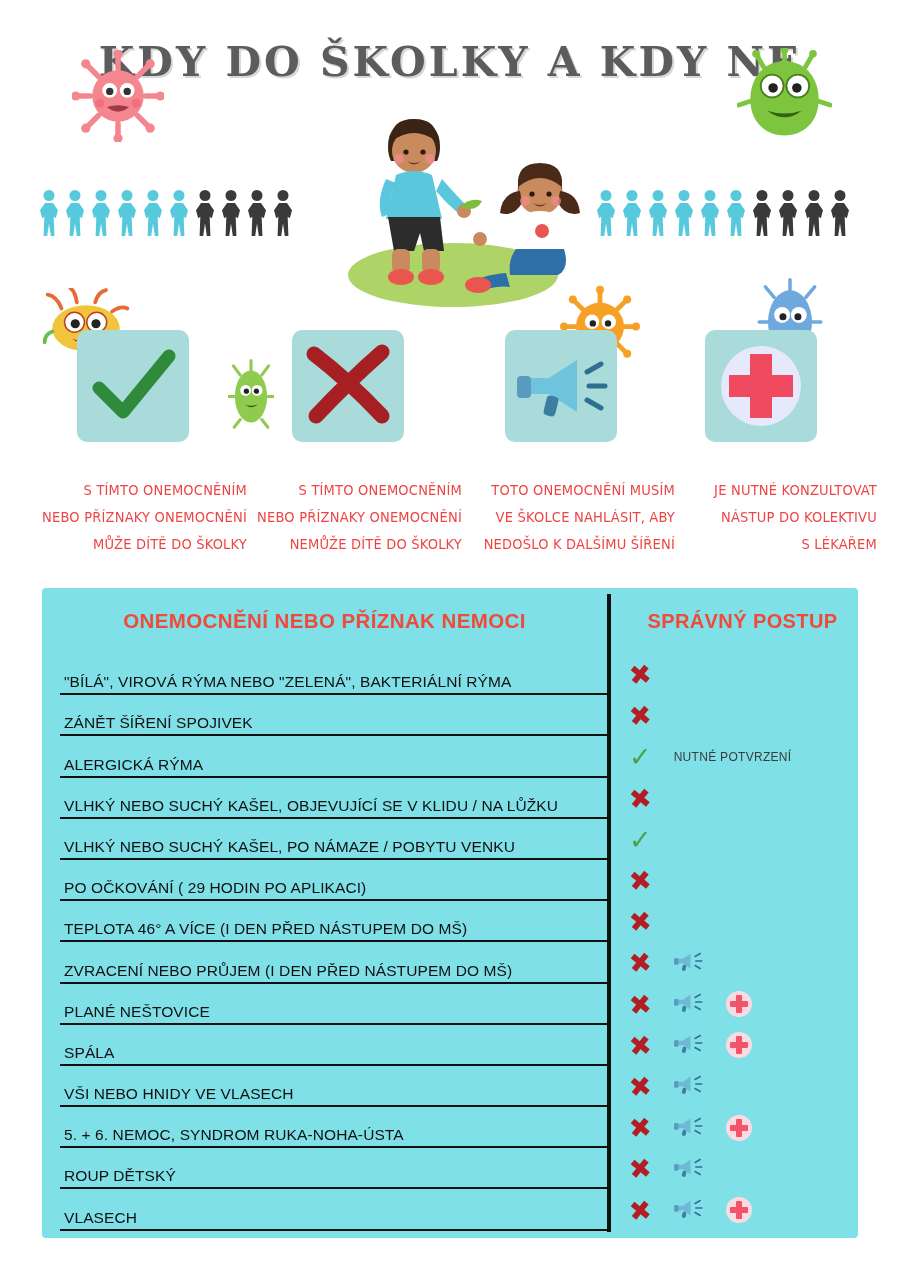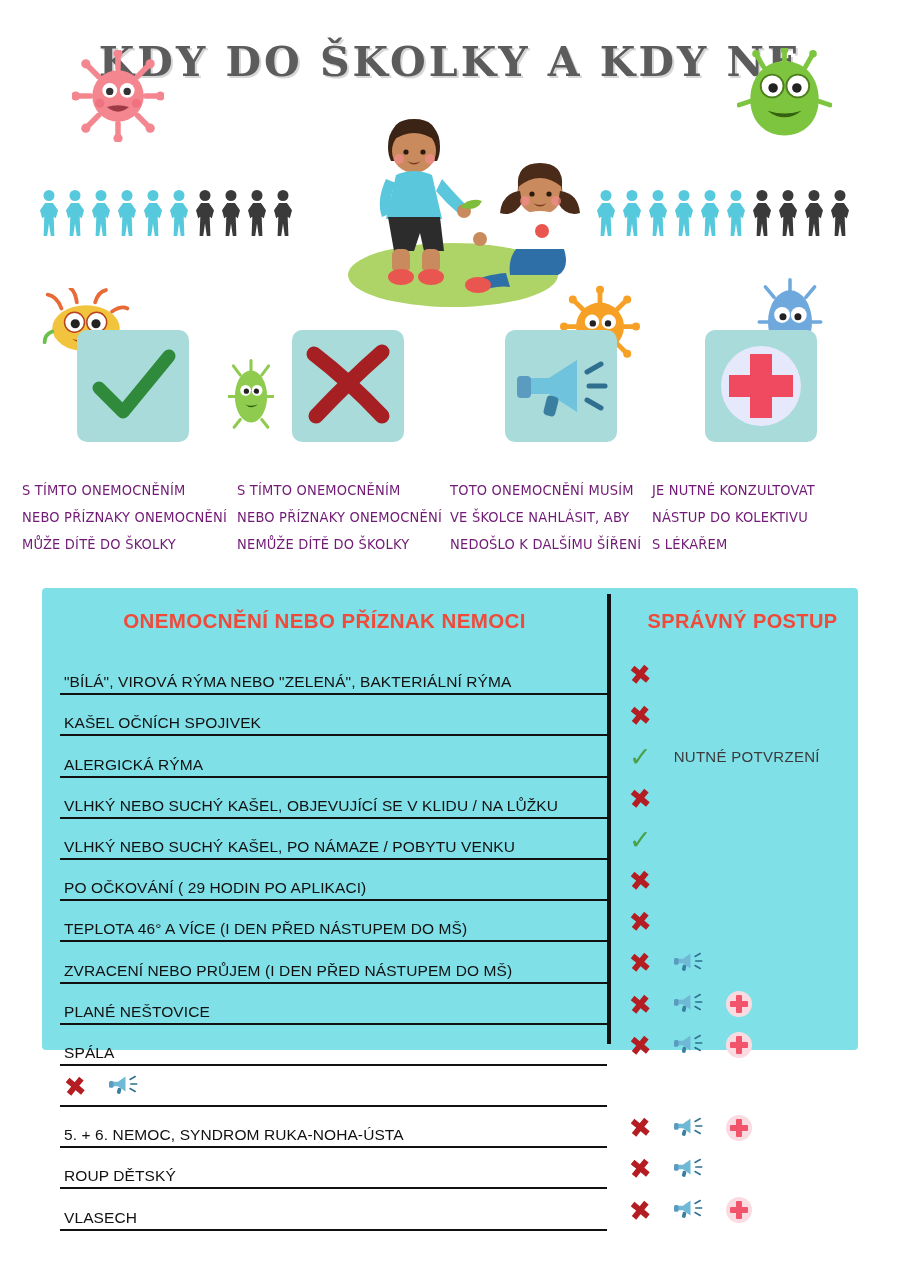--- a/index.html
+++ b/index.html
@@ -93,40 +93,40 @@
     background: #a8dbd9;
   }
   .legend-box.b1 { left: 77px;  top: 330px; }
   .legend-box.b2 { left: 292px; top: 330px; }
   .legend-box.b3 { left: 505px; top: 330px; }
   .legend-box.b4 { left: 705px; top: 330px; }
 
   .legend-caption {
     position: absolute;
     width: 225px;
-    text-align: left;
+    text-align: right;
     font-family: "DejaVu Sans Condensed", "Liberation Sans", sans-serif;
     font-size: 14.5px;
     letter-spacing: .2px;
     line-height: 1.85;
-    color: #701a75;
+    color: #ef4444;
     text-transform: uppercase;
   }
   .legend-caption.c1 { left: 22px;  top: 477px; }
   .legend-caption.c2 { left: 237px; top: 477px; }
   .legend-caption.c3 { left: 450px; top: 477px; }
   .legend-caption.c4 { left: 652px; top: 477px; }
 
   
   .table-wrap {
     position: absolute;
     left: 42px;
     top: 588px;
     width: 816px;
-    height: 462px;
+    height: 650px;
     background: #7fe0e8;
     border-radius: 4px;
     box-sizing: border-box;
     padding: 0;
   }
   .table-head {
     display: flex;
     height: 66px;
   }
   .table-head .th-left {
@@ -206,21 +206,21 @@
     transform: rotate(-6deg);
   }
   .mark-check {
     color: #4aa14a;
     font-size: 27px;
     line-height: 1;
     font-family: "DejaVu Sans", sans-serif;
   }
   .note {
     color: #3b3b3b;
-    font-size: 15px;
+    font-size: 12px;
     letter-spacing: .3px;
   }
   .mini-mega { width: 30px; height: 22px; }
   .mini-cross {
     width: 26px; height: 26px;
     border-radius: 50%;
     background: #fbdbe2;
     position: relative;
   }
   .mini-cross::before, .mini-cross::after {
@@ -564,21 +564,21 @@
 
   <div class="rows" id="rows">
       <div class="row">
         <div class="cell-name">"BÍLÁ", VIROVÁ RÝMA  NEBO  "ZELENÁ", BAKTERIÁLNÍ RÝMA</div>
         <div class="cell-action">
           <span class="mark-x">✖</span>
         </div>
         <div class="row-underline"></div>
       </div>
       <div class="row">
-        <div class="cell-name">KAŠEL OČNÍCH SPOJIVEK</div>
+        <div class="cell-name">ZÁNĚT ŠÍŘENÍ SPOJIVEK</div>
         <div class="cell-action">
           <span class="mark-x">✖</span>
         </div>
         <div class="row-underline"></div>
       </div>
       <div class="row">
         <div class="cell-name"> ALERGICKÁ RÝMA</div>
         <div class="cell-action">
           <span class="mark-check">✓</span>
           <span class="note">NUTNÉ POTVRZENÍ</span>
@@ -660,20 +660,21 @@
                 <line x1="28" y1="8" x2="35" y2="4"></line>
                 <line x1="29" y1="14" x2="37" y2="14"></line>
                 <line x1="28" y1="20" x2="35" y2="24"></line>
               </g>
             </svg></span>
           <span class="mini-cross"></span>
         </div>
         <div class="row-underline"></div>
       </div>
       <div class="row">
+        <div class="cell-name">VŠI NEBO HNIDY VE VLASECH</div>
         <div class="cell-action">
           <span class="mark-x">✖</span>
           <span><svg class="mini-mega" viewBox="0 0 40 28">
               <path d="M4 11 h8 l10 -7 v20 l-10 -7 h-8z" fill="#6fb9d6"></path>
               <rect x="0" y="10" width="6" height="9" rx="2" fill="#5a9bbf"></rect>
               <rect x="11" y="19" width="5" height="8" rx="2" fill="#3b7fa0" transform="rotate(14 13 23)"></rect>
               <g stroke="#2f6f8f" stroke-width="2" stroke-linecap="round">
                 <line x1="28" y1="8" x2="35" y2="4"></line>
                 <line x1="29" y1="14" x2="37" y2="14"></line>
                 <line x1="28" y1="20" x2="35" y2="24"></line>

